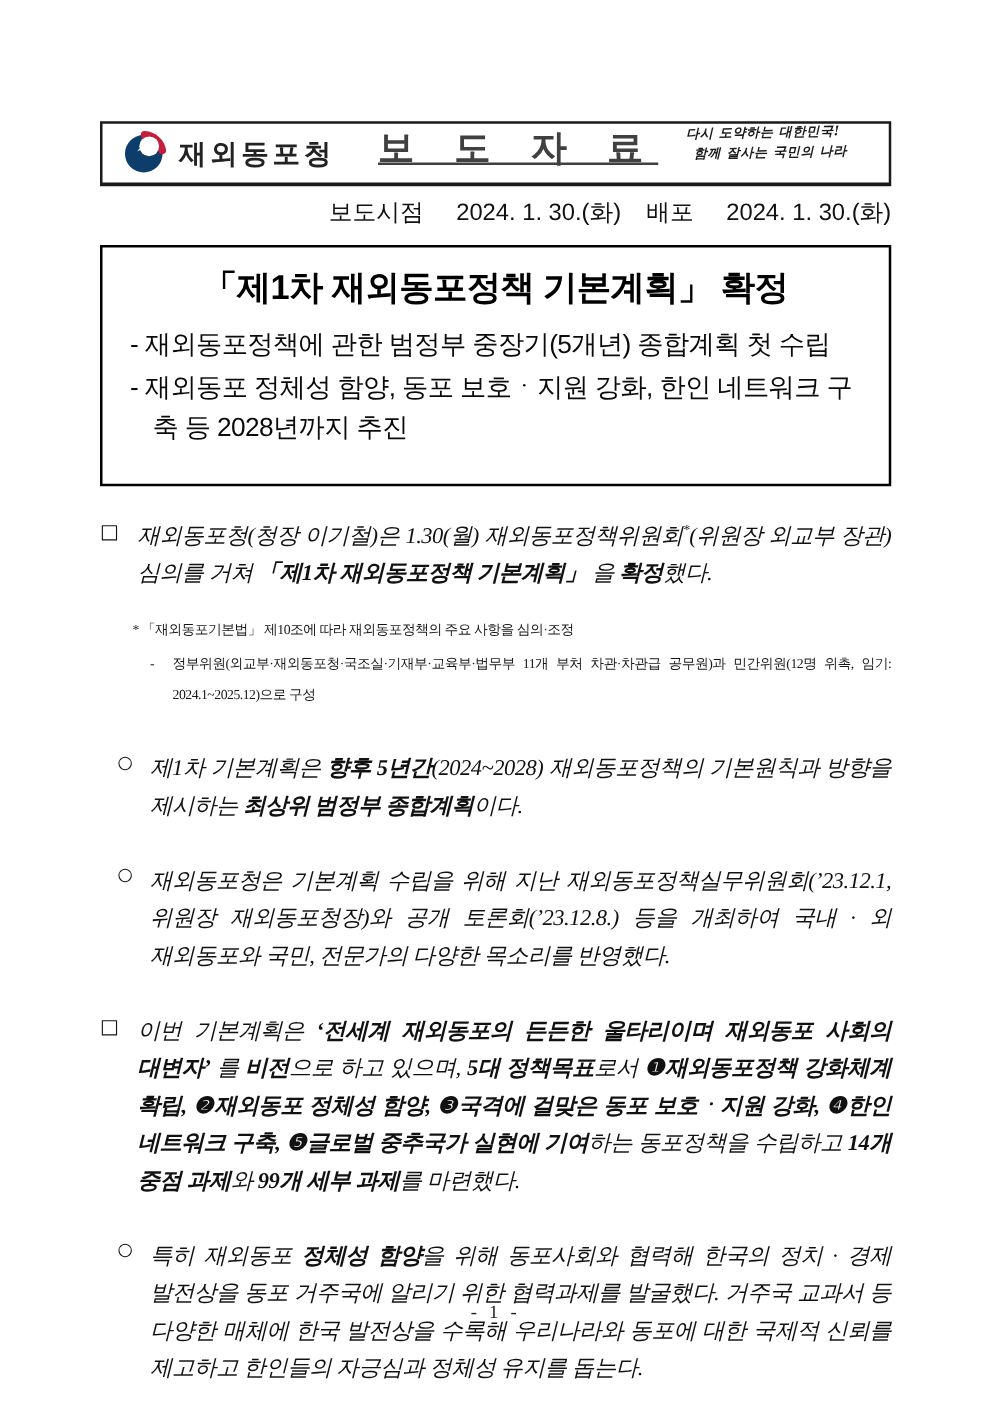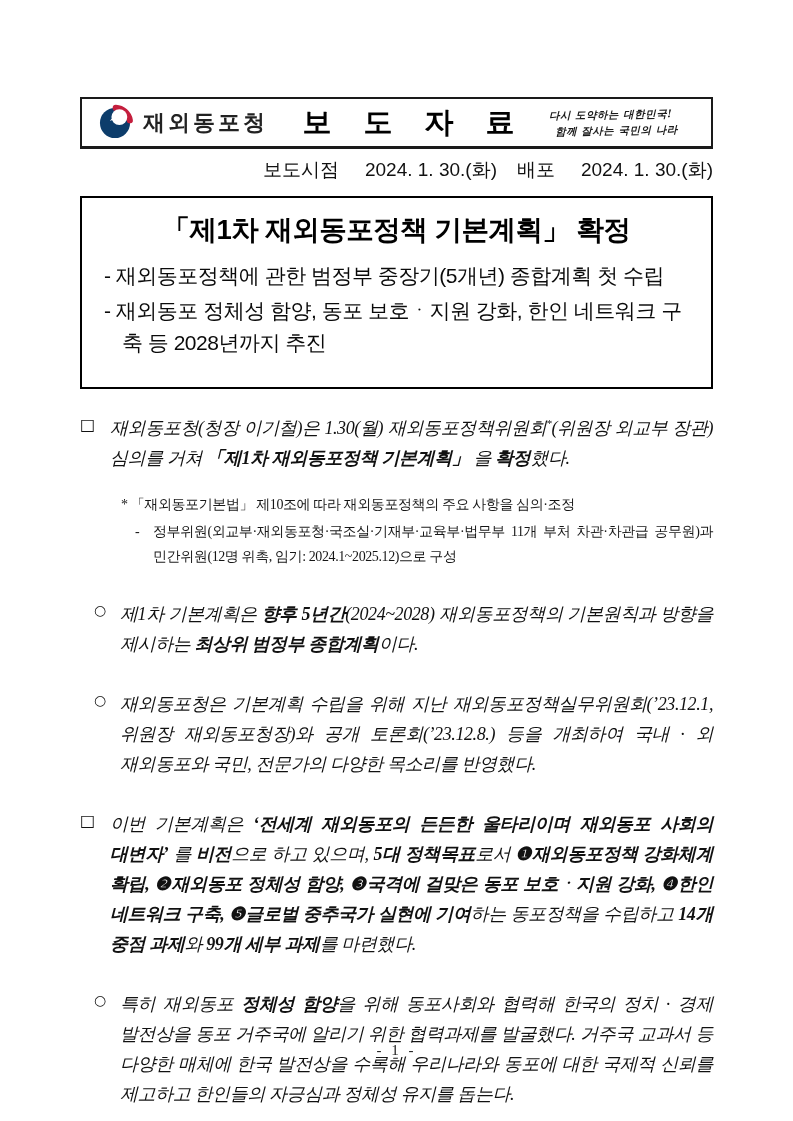--- a/index.html
+++ b/index.html
@@ -13,33 +13,33 @@
   }
   .page {
     position: absolute; left: 80px; top: 97px; width: 633px;
   }
 
   
   .header-box {
     border: 2px solid #1a1a1a;
     border-bottom-width: 3px;
     height: 52px;
-    display: flex; align-items: center; justify-content: space-between;
+    display: flex; justify-content: space-between;
     padding: 0 12px 0 14px;
   }
   .logo-group { display: flex; align-items: center; gap: 9px; }
   .emblem { display: block; }
   .agency-name {
     font-family: "Liberation Sans", "DejaVu Sans", sans-serif;
     font-size: 22px; font-weight: 700; letter-spacing: 3px; color: #222;
   }
   .doc-type {
     font-family: "Liberation Sans", "DejaVu Sans", sans-serif;
-    font-size: 29px; font-weight: 800; letter-spacing: 12px; color: #000000;
-    white-space: nowrap; transform: translateX(6px);
+    font-size: 29px; font-weight: 800; letter-spacing: 12px; color: #404040;
+    white-space: nowrap; transform: translateX(6px); text-decoration: underline;
   }
   .slogan {
     font-family: "DejaVu Serif", "Liberation Serif", serif;
     font-style: italic; font-weight: 700;
     font-size: 10.5px; line-height: 1.5; color: #1b1b1b;
     text-align: left; transform: rotate(-1deg); letter-spacing: 0.5px;
     width: 150px;
   }
   .slogan div:nth-child(2){ padding-left: 6px; }
 
@@ -83,22 +83,22 @@
     flex: 1; font-size: 18px; line-height: 30px;
     text-align: justify; letter-spacing: -0.4px; word-break: keep-all; font-style: italic;
   }
   .para.level2 { margin-left: 14px; }
   .para.level2 .marker { width: 26px; font-size: 14px; padding-top: 3px; }
   .para.space-before { margin-top: 30px; }
   .ptext sup { font-size: 11px; vertical-align: super; line-height: 0; }
 
   
   .footnote {
-    margin: -2px 0 30px 41px;
-    font-size: 14px; line-height: 25px; letter-spacing: -0.4px;
+    margin: -2px 0 30px 26px;
+    font-size: 11px; line-height: 25px; letter-spacing: -0.4px;
     color: #161616; word-break: keep-all;
   }
   .footnote .fn-line1 { padding-left: 12px; text-indent: -12px; }
   .footnote .fn-line2 { display: flex; margin-top: 2px; margin-left: 14px; }
   .footnote .fn-dash { flex: none; width: 18px; }
   .footnote .fn-body { flex: 1; text-align: justify; }
 
   
   .footer {
     position: absolute; left: 0; top: 1042px; width: 793px;

